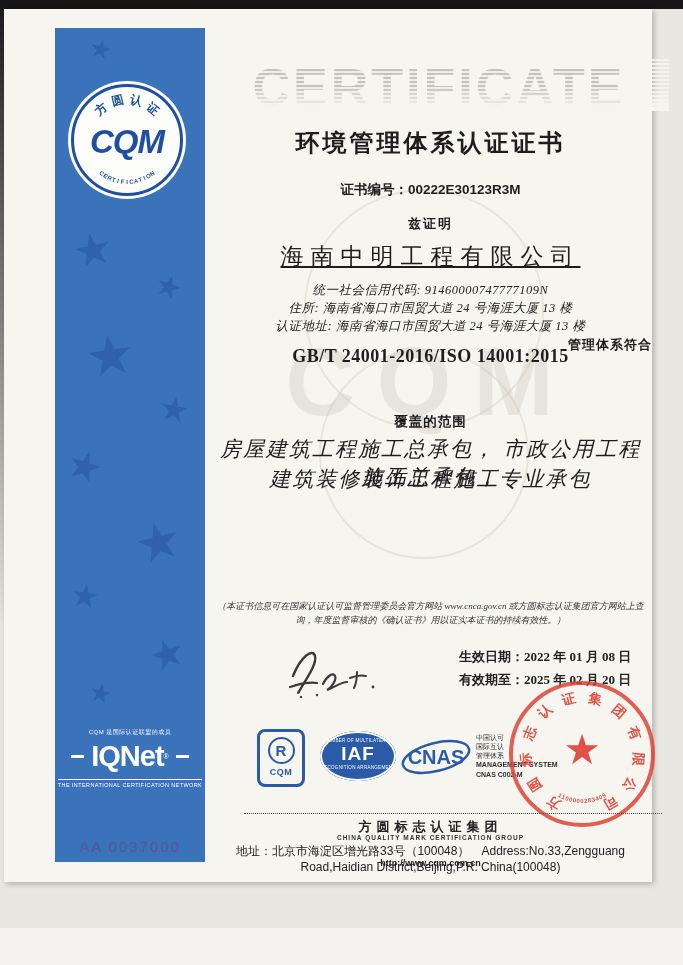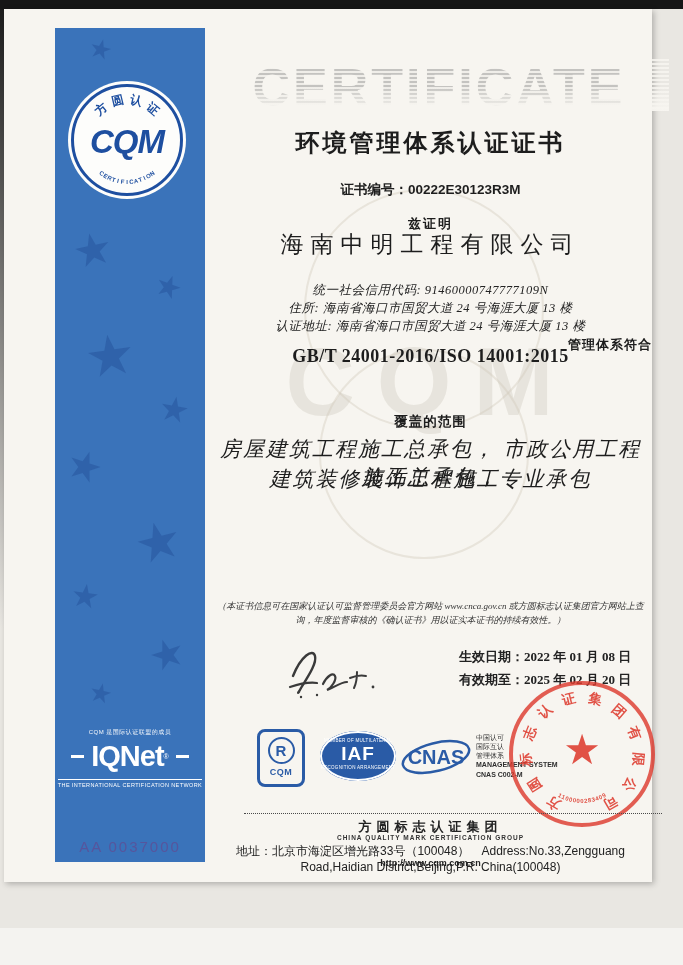--- a/index.html
+++ b/index.html
@@ -180,21 +180,21 @@
 
       <div class="serial">AA 0037000</div>
     </div>
 
     <div class="mc title" style="top:118px;">环境管理体系认证证书</div>
     <div class="mc cert-no" style="top:172px;">
       <span>证书编号：</span><span>00222E30123R3M</span>
     </div>
     <div class="mc certify" style="top:206px;">兹证明</div>
 
-    <div class="mc company" style="top:220px;">海南中明工程有限公司</div>
+    <div class="mc company" style="top:232px;text-decoration:underline;">海南中明工程有限公司</div>
     <div class="mc infoline" style="top:273px;">统一社会信用代码: 91460000747777109N</div>
     <div class="mc infoline" style="top:291px;">住所: 海南省海口市国贸大道 24 号海涯大厦 13 楼</div>
     <div class="mc infoline" style="top:309px;">认证地址: 海南省海口市国贸大道 24 号海涯大厦 13 楼</div>
 
     <div class="mc conform" style="top:327px;">管理体系符合</div>
     <div class="mc standard" style="top:337px;">GB/T 24001-2016/ISO 14001:2015</div>
 
     <div class="mc scope-title" style="top:404px;">覆盖的范围</div>
     <div class="mc scope" style="top:426px;">房屋建筑工程施工总承包， 市政公用工程施工总承包，</div>
     <div class="mc scope" style="top:456px;">建筑装修装饰工程施工专业承包</div>

